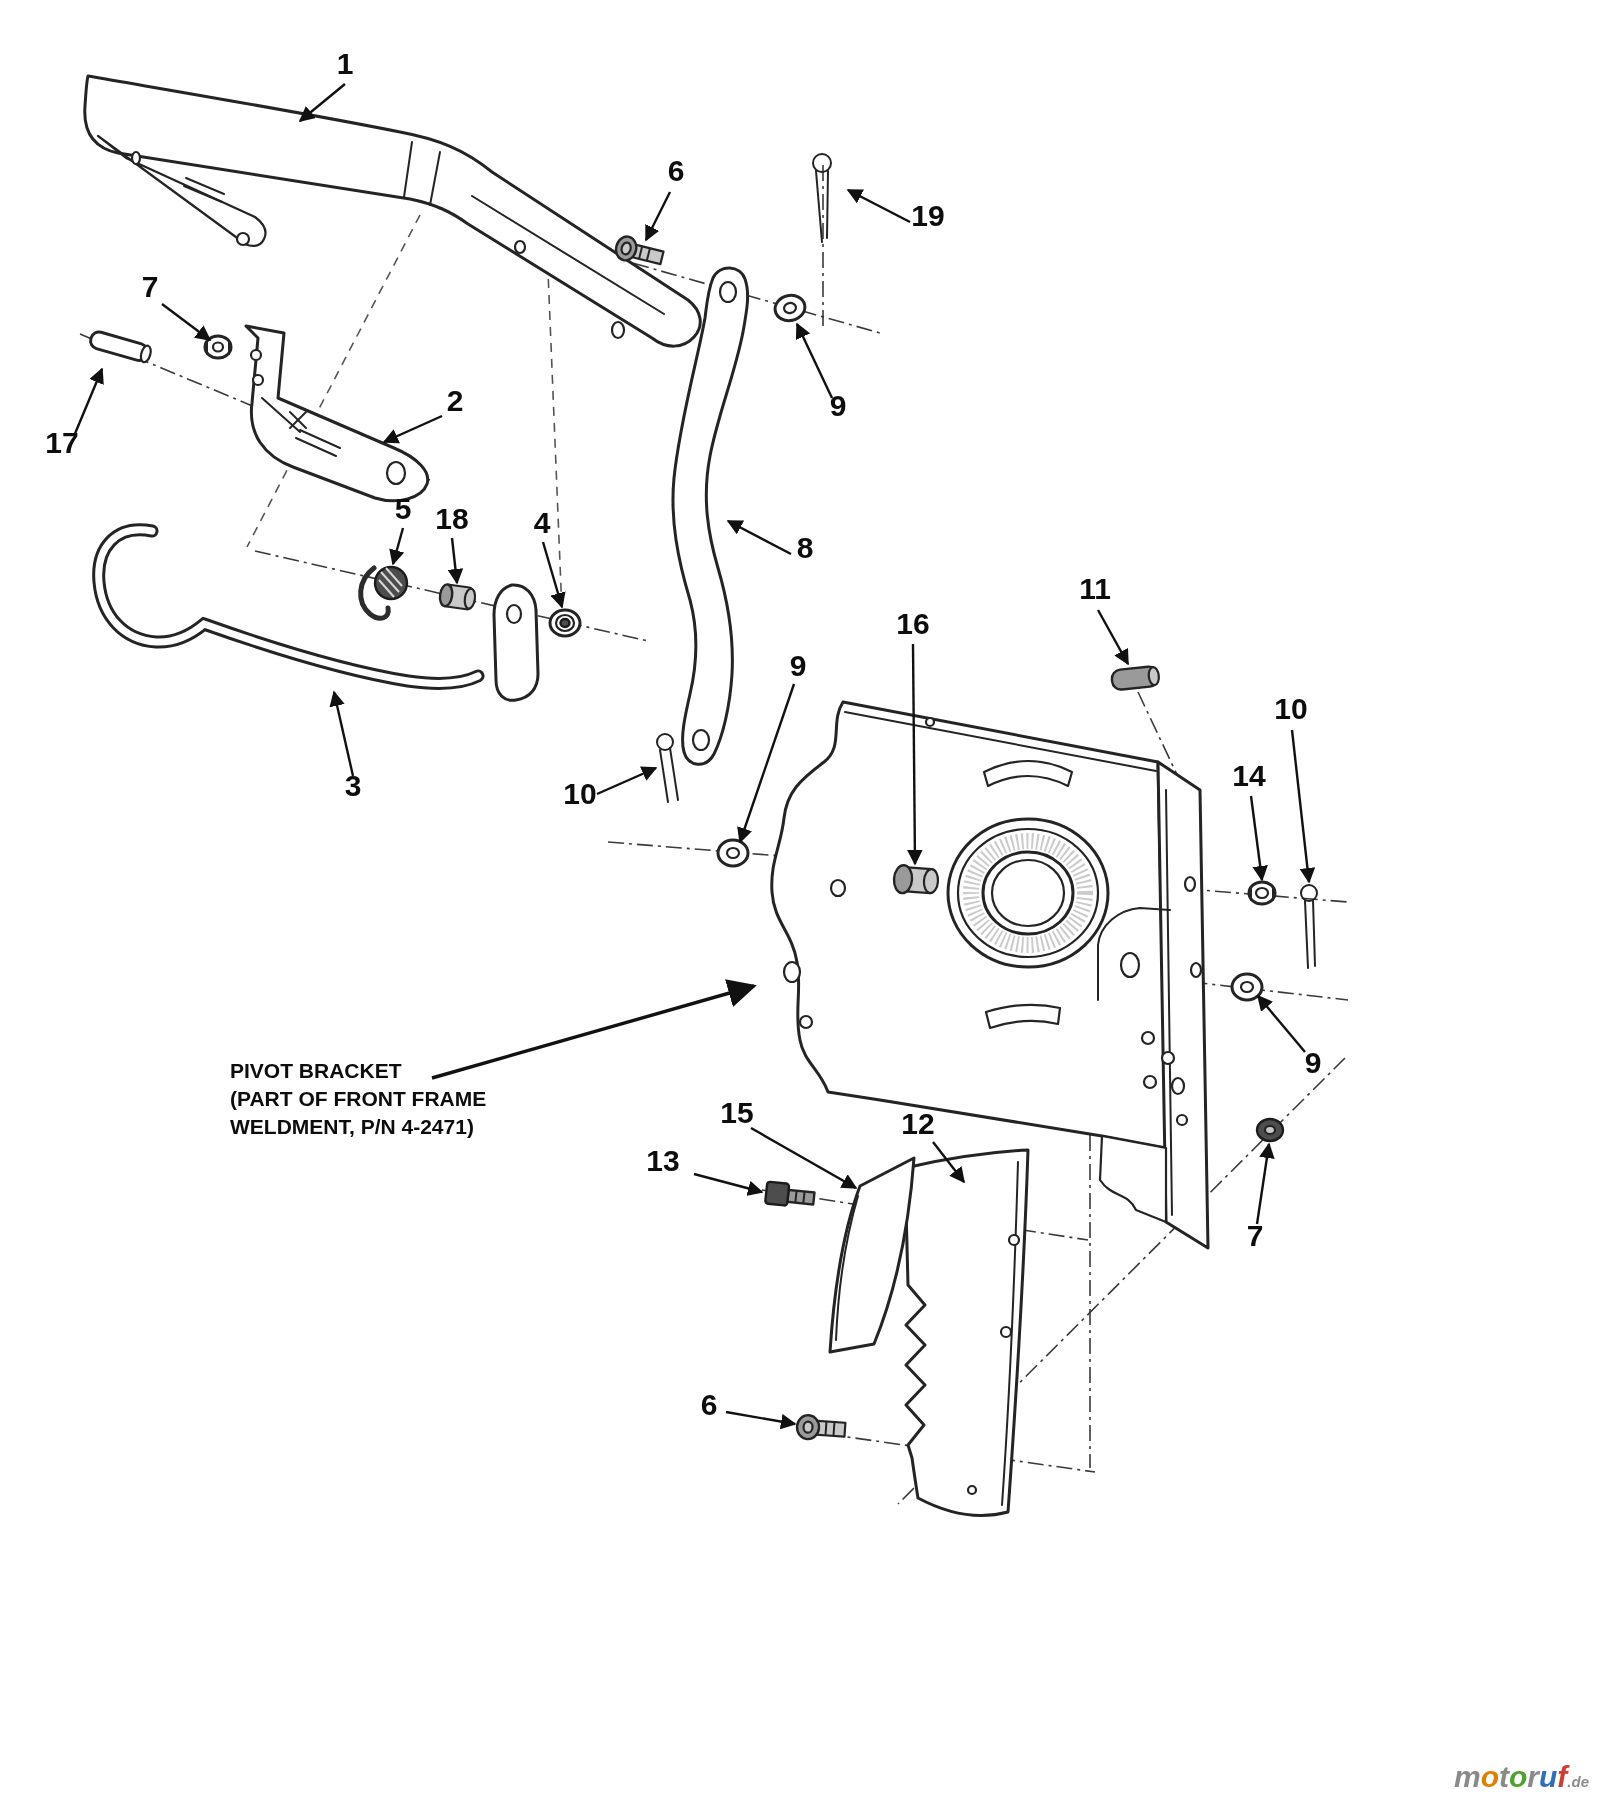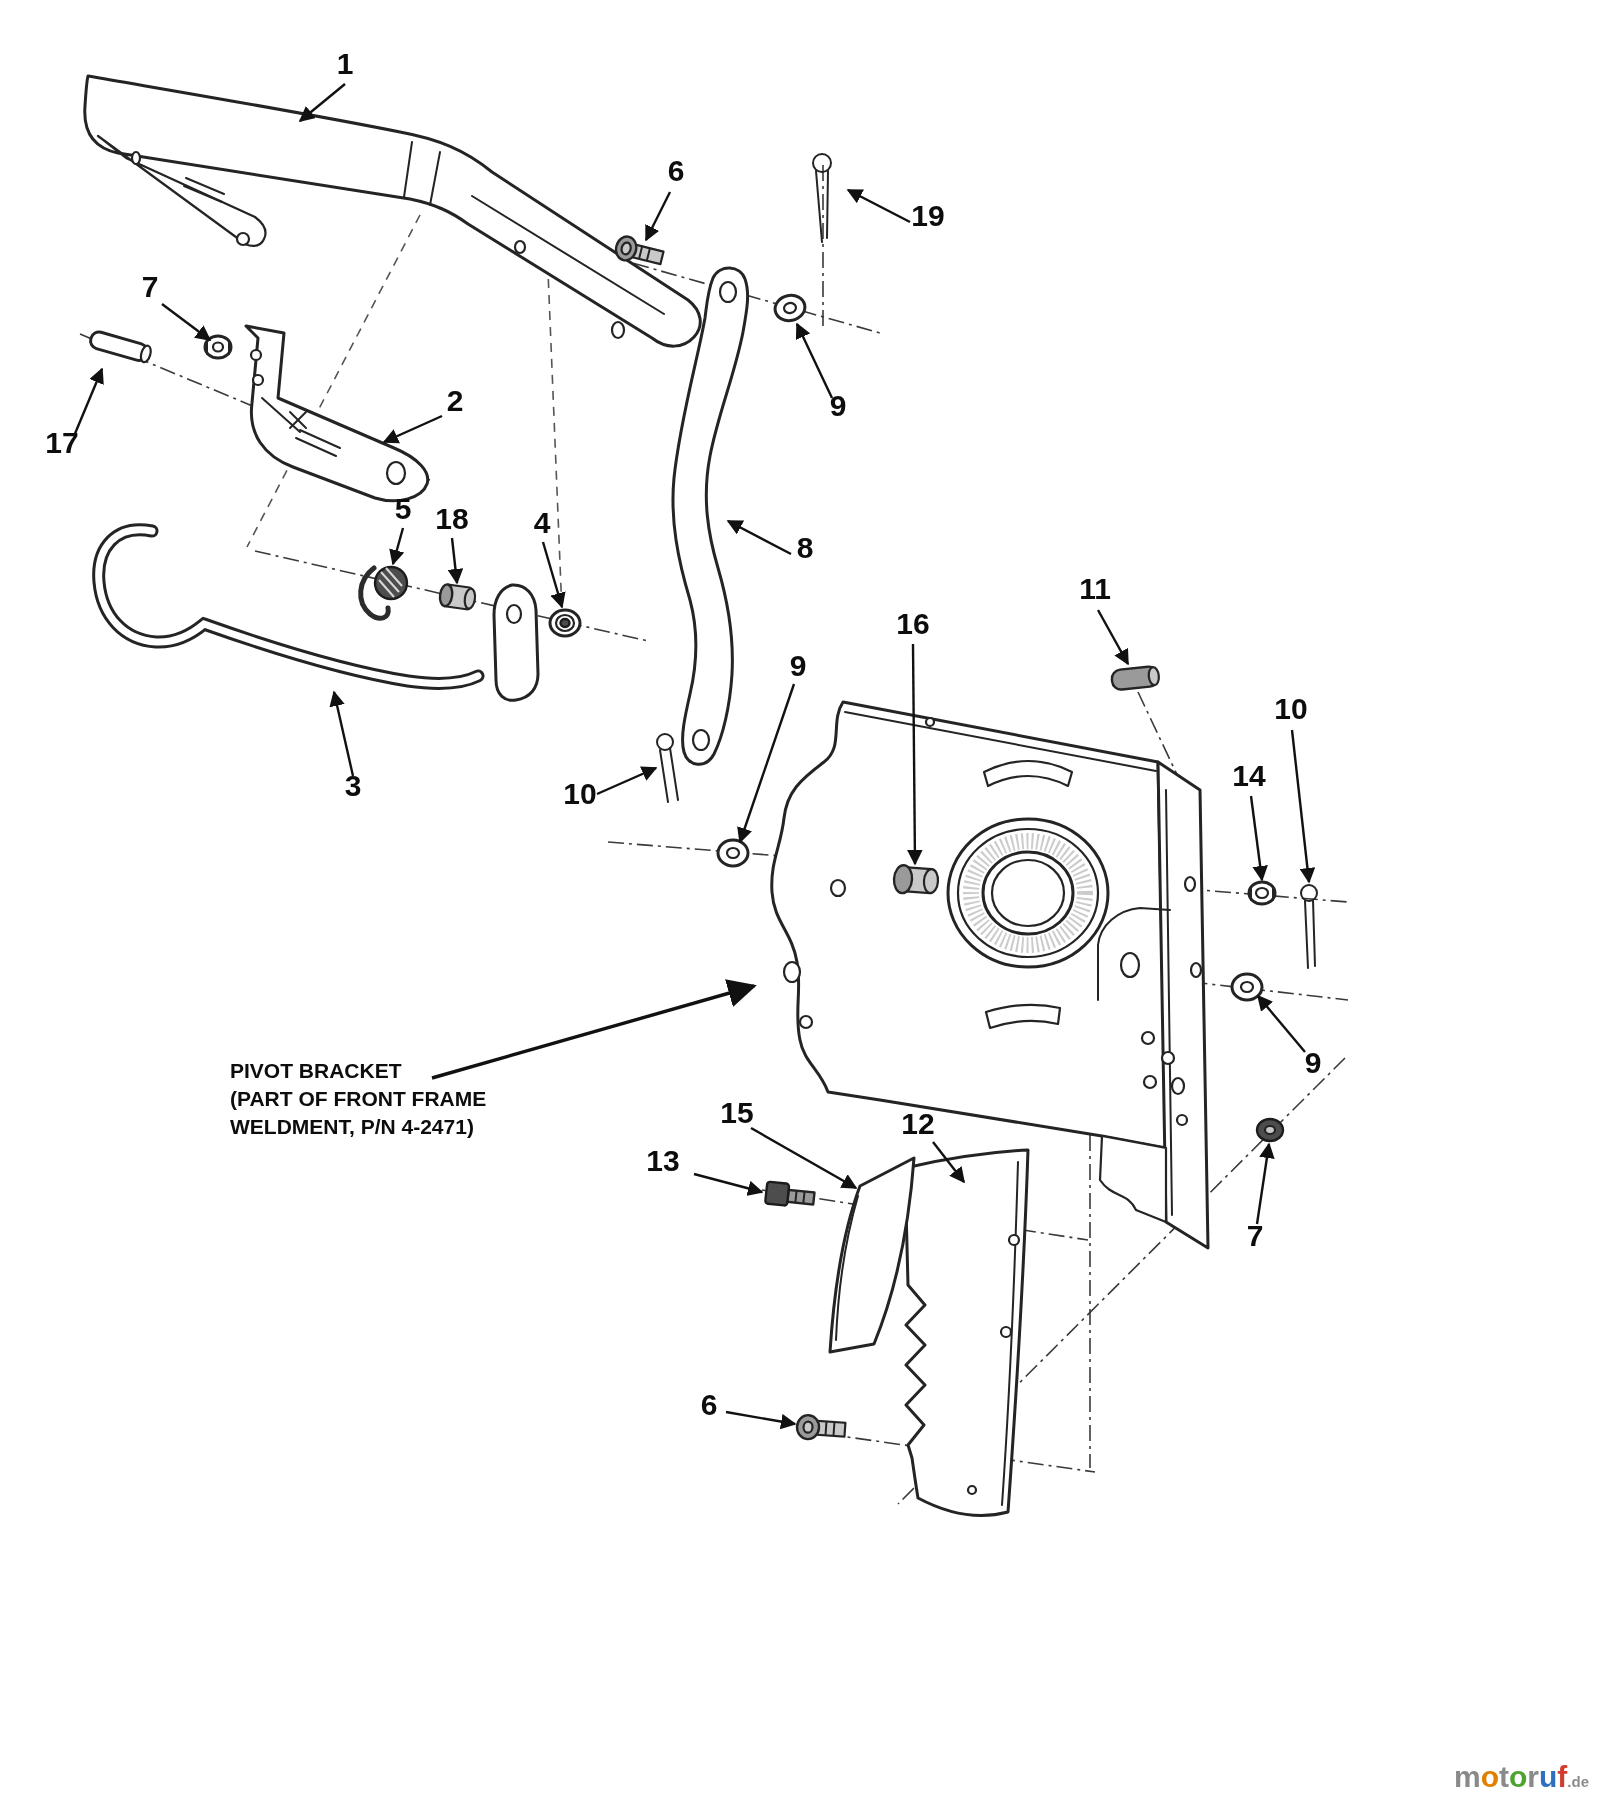--- a/index.html
+++ b/index.html
@@ -11,21 +11,21 @@
   .wh2{fill:#ffffff;stroke:#242424;stroke-width:2.2;stroke-linejoin:round;}
   .gy{fill:#9a9a9a;stroke:#242424;stroke-width:2.4;stroke-linejoin:round;}
   .lgy{fill:#c9c9c9;stroke:#242424;stroke-width:2.2;stroke-linejoin:round;}
   .dk{fill:#4d4d4d;stroke:#1c1c1c;stroke-width:2.4;stroke-linejoin:round;}
   .axis{fill:none;stroke:#3a3a3a;stroke-width:1.6;stroke-dasharray:16 5 3 5;}
   .dash{fill:none;stroke:#555;stroke-width:1.6;stroke-dasharray:9 7;}
   .leader{fill:none;stroke:#111;stroke-width:2.4;}
   .callout{font-family:"Liberation Sans",sans-serif;font-size:30px;font-weight:700;fill:#0d0d0d;text-anchor:middle;}
   .note-text{font-family:"Liberation Sans",sans-serif;font-size:21px;font-weight:700;fill:#0d0d0d;}
   .watermark{position:absolute;right:14px;bottom:8px;font-weight:700;font-size:30px;
-             letter-spacing:0px;line-height:1;}
+             letter-spacing:0px;line-height:1;font-style:italic;}
   .watermark .suffix{font-size:15px;color:#8c8c8c;font-weight:700;}
 </style>
 </head>
 <body>
 
 <div class="stage">
 <svg width="1603" height="1800" viewBox="0 0 1603 1800">
   <defs>
     <marker id="arr" viewBox="0 0 10 10" refX="9" refY="5" markerWidth="6.5" markerHeight="6.5" orient="auto-start-reverse">
       <path d="M0,0 L10,5 L0,10 Z" fill="#111"></path>

